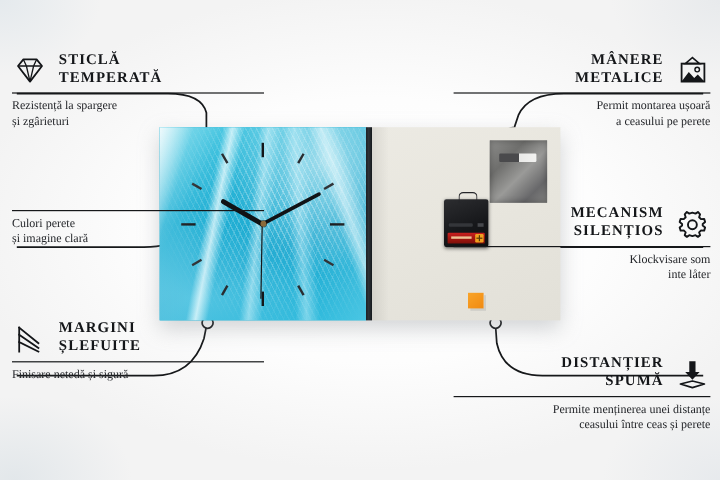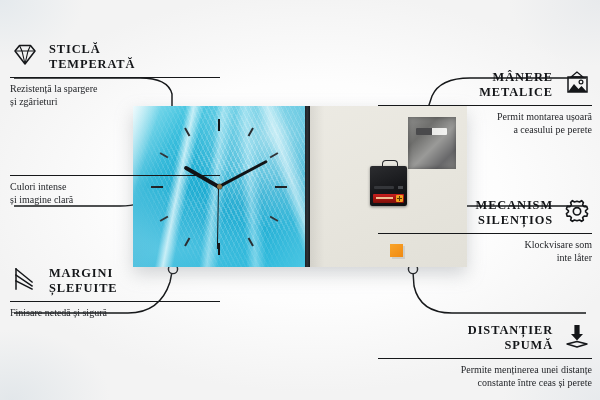--- a/index.html
+++ b/index.html
@@ -258,25 +258,25 @@
     background: linear-gradient(140deg, #f9a429 0%, #f08a12 100%);
     box-shadow: 2px 2px 0 rgba(190,190,185,.55);
   }
 
   
   .feature {
     position: absolute;
     width: 210px;
   }
   .feature.left  { left: 10px;  text-align: left; }
-  .feature.right { right: 8px;  text-align: right; width: 214px; margin-top: 28px; }
+  .feature.right { right: 8px;  text-align: right; width: 214px; }
 
   .feat-head {
     display: flex;
-    align-items: flex-start;
+    align-items: flex-end;
     gap: 9px;
   }
   .feature.right .feat-head { justify-content: flex-end; }
 
   .feat-title {
     font-family: "Liberation Serif", serif;
     font-weight: bold;
     font-size: 12.4px;
     letter-spacing: .9px;
     line-height: 1.22;
@@ -456,21 +456,21 @@
       <span class="feat-title">STICLĂ
 TEMPERATĂ</span>
     </div>
     <div class="feat-rule"></div>
     <div class="feat-sub">Rezistență la spargere
 și zgârieturi</div>
   </div>
 
   <div class="feature left" id="feature-hd-print">
     <div class="feat-rule"></div>
-    <div class="feat-sub">Culori intense
+    <div class="feat-sub">Culori perete
 și imagine clară</div>
   </div>
 
   <div class="feature left" id="feature-polished-edges">
     <div class="feat-head">
       <span class="feat-icon">
         <svg viewBox="0 0 30 26">
           <g stroke="#141619" stroke-width="1.5" fill="none" stroke-linecap="square">
             <path d="M6 3 L22 16"></path>
             <path d="M6 9 L22 20"></path>
@@ -535,16 +535,16 @@
 SPUMĂ</span>
       <span class="feat-icon">
         <svg viewBox="0 0 30 26">
           <path d="M12.4 2 L17.6 2 L17.6 11 L21 11 L15 17.5 L9 11 L12.4 11 Z" fill="#141619"></path>
           <path d="M15 18.5 L25 21 L15 24 L5 21 Z" fill="none" stroke="#141619" stroke-width="1.4" stroke-linejoin="round"></path>
         </svg>
       </span>
     </div>
     <div class="feat-rule"></div>
     <div class="feat-sub">Permite menținerea unei distanțe
-constante între ceas și perete</div>
+ceasului între ceas și perete</div>
   </div>
 
 </div>
 
 </body></html>

